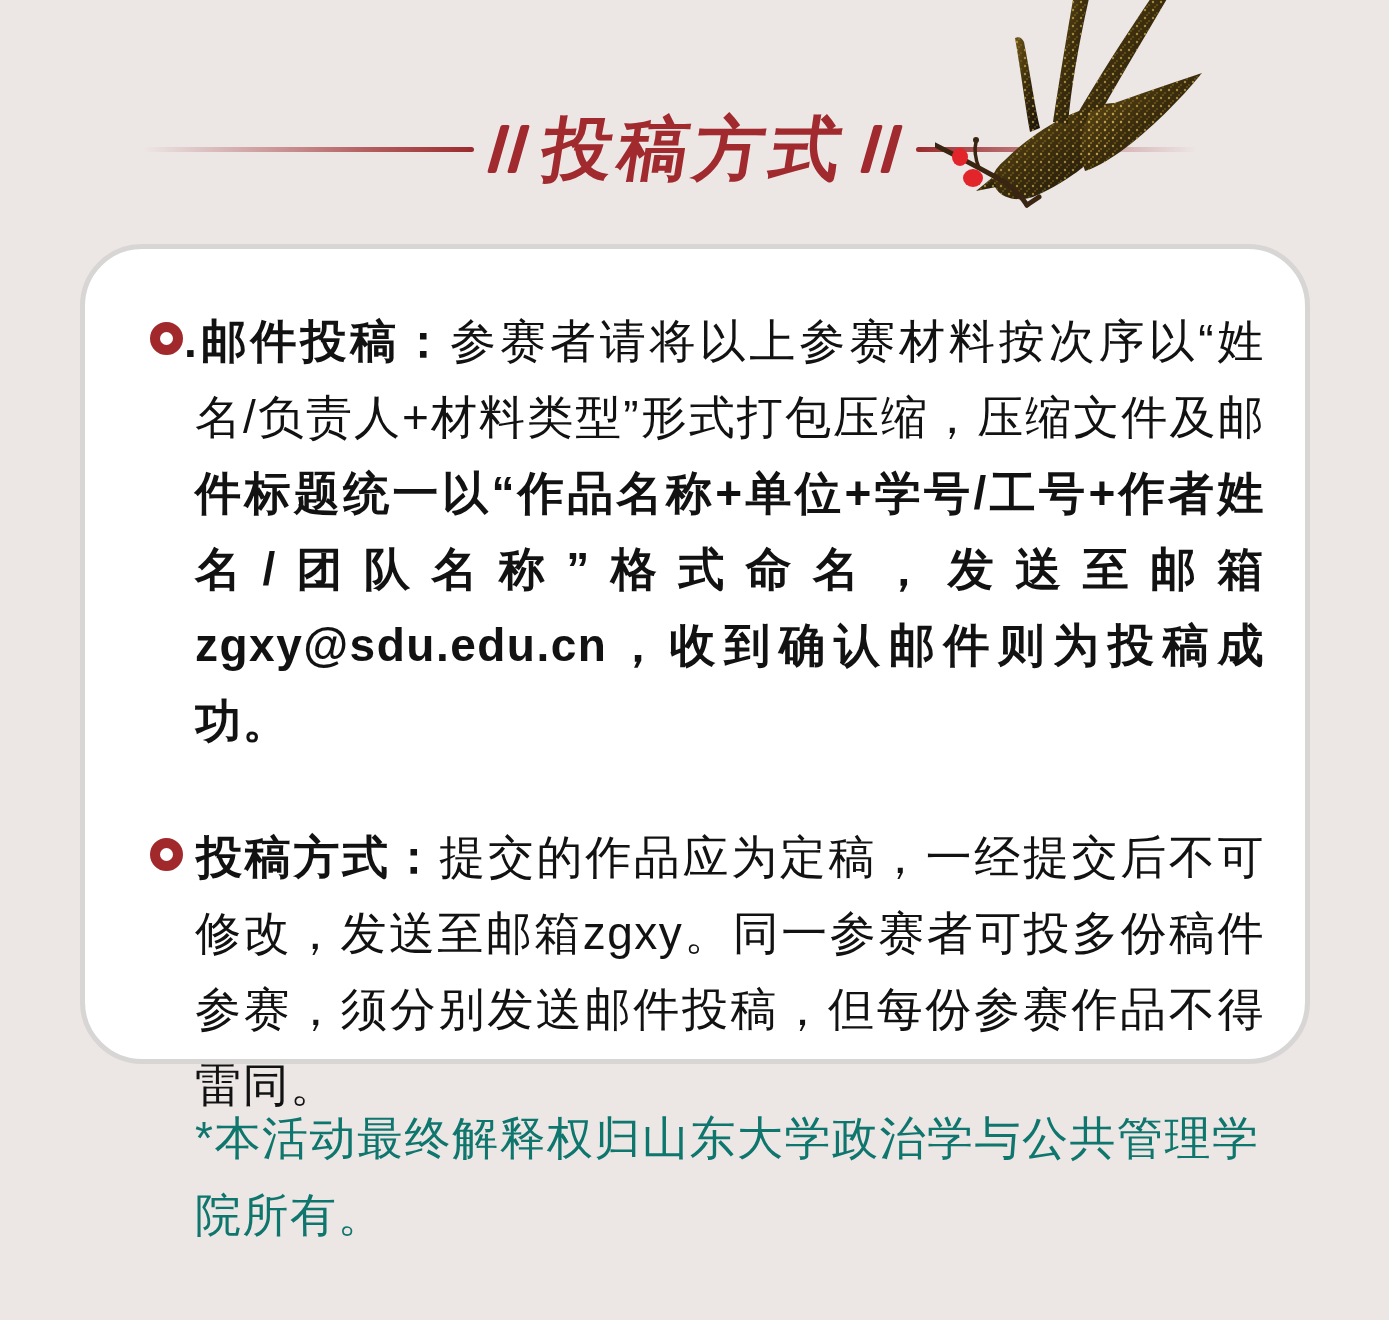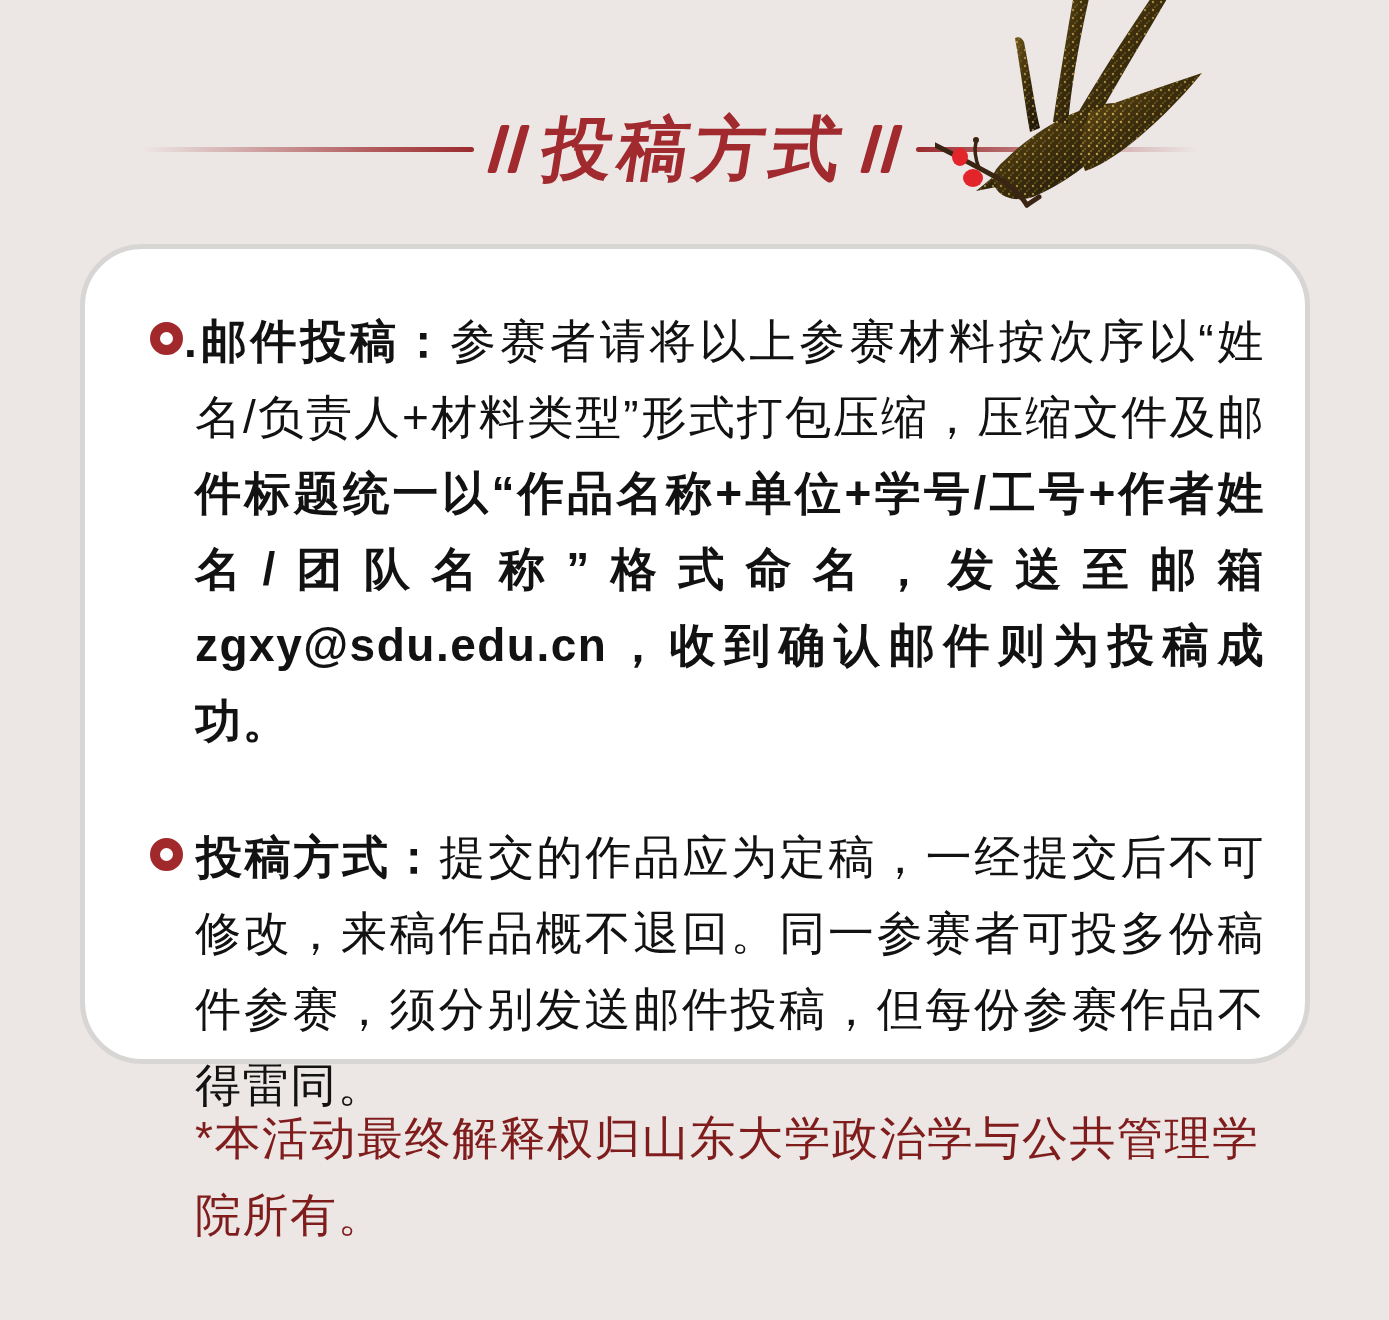--- a/index.html
+++ b/index.html
@@ -50,21 +50,21 @@
     border:10px solid #A2292B;border-radius:50%;
     vertical-align:2px;background:#FFFFFF;
   }
   .p1 .ring{margin-right:1px;}
   .p2 .ring{margin-right:12px;}
   .b{font-weight:700;}
 
   
   .footnote{
     position:absolute;left:195px;top:1100px;width:1090px;margin:0;
-    font-size:46px;line-height:77px;letter-spacing:1.5px;color:#7f1d1d;
+    font-size:46px;line-height:77px;letter-spacing:1.5px;color:#0f766e;
     text-align:left;
   }
 </style>
 </head>
 <body>
 
 <div class="page">
 
   <div class="header">
     <div class="hline left"></div>
@@ -117,19 +117,19 @@
       <circle cx="41" cy="140" r="3" fill="#3A2512"></circle>
       <ellipse cx="25" cy="157" rx="8" ry="9" fill="#E2242B"></ellipse>
       <ellipse cx="38" cy="178" rx="10" ry="9" fill="#E2242B"></ellipse>
     </g>
   </svg>
 
   <div class="card">
 
     <p class="para p1"><span class="ring"></span><span class="b">.</span><span class="b">邮件投稿：</span><span>参赛者请将以上参赛材料按次序以“姓名/负责人+材料类型”形式打包压缩，压缩文件及邮</span><span class="b">件标题统一以“作品名称+单位+学号/工号+作者姓名/团队名称”格式命名，发送至邮箱zgxy@sdu.edu.cn，收到确认邮件则为投稿成功。</span></p>
 
-    <p class="para p2"><span class="ring"></span><span class="b">投稿方式：</span><span>提交的作品应为定稿，一经提交后不可修改，来稿作品概不退回。同一参赛者可投多份稿件参赛，须分别发送邮件投稿，但每份参赛作品不得雷同。</span></p>
+    <p class="para p2"><span class="ring"></span><span class="b">投稿方式：</span><span>提交的作品应为定稿，一经提交后不可修改，发送至邮箱zgxy。同一参赛者可投多份稿件参赛，须分别发送邮件投稿，但每份参赛作品不得雷同。</span></p>
 
   </div>
 
   <p class="footnote">*本活动最终解释权归山东大学政治学与公共管理学院所有。</p>
 
 </div>
 
 </body></html>

